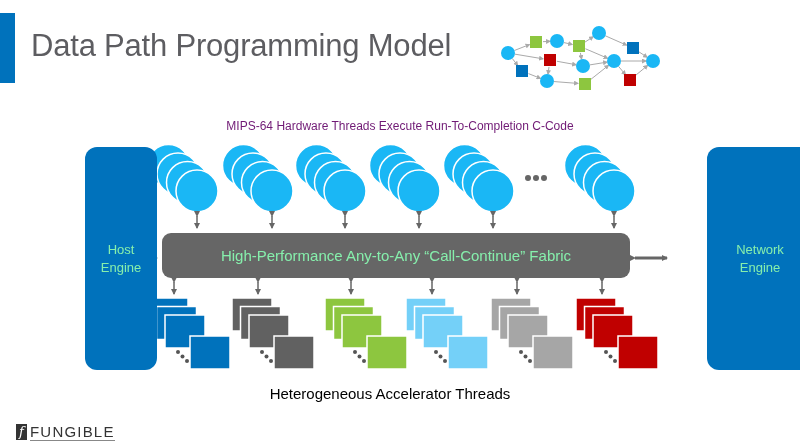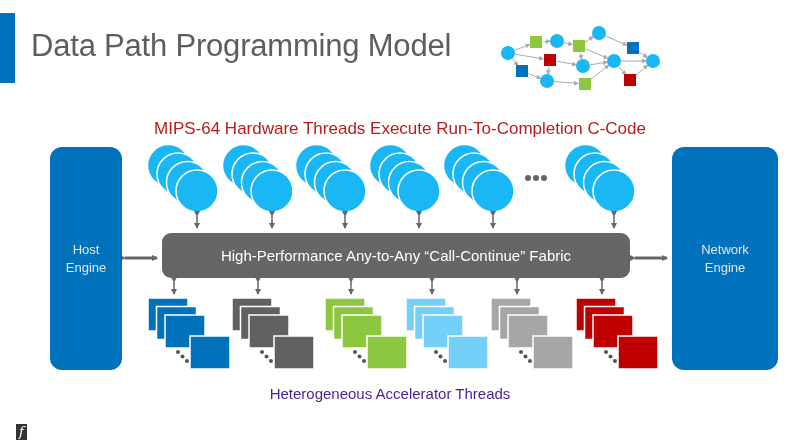--- a/index.html
+++ b/index.html
@@ -1,25 +1,25 @@
 <!DOCTYPE html>
 <html><head>
 <meta charset="utf-8">
 <style>
   html, body { margin:0; padding:0; background:#ffffff; }
   body { width:800px; height:446px; position:relative; overflow:hidden; font-family:"Liberation Sans", sans-serif; }
   .abs { position:absolute; }
   #accent-bar { left:0; top:13px; width:15px; height:70px; background:#0072bc; }
   #title { left:31px; top:28px; font-size:31px; font-weight:normal; color:#5d5d61; letter-spacing:-0.2px; white-space:nowrap; }
-  #subtitle-top { left:0; width:800px; top:119px; text-align:center; font-size:17px; color:#b91c1c; }
-  #subtitle-bottom { left:0; width:780px; top:385px; text-align:center; font-size:15px; color:#4c1d95; }
-  .engine { background:#0072bc; border-radius:12px; color:#e5e5e5; font-size:13px; text-align:center; display:flex; align-items:center; justify-content:center; line-height:18px; }
+  #subtitle-top { left:0; width:800px; top:119px; text-align:center; font-size:12px; color:#701a75; }
+  #subtitle-bottom { left:0; width:780px; top:385px; text-align:center; font-size:15px; color:#000000; }
+  .engine { background:#0072bc; border-radius:12px; color:#86efac; font-size:13px; text-align:center; display:flex; align-items:center; justify-content:center; line-height:18px;margin-left:35px; }
   #host-engine { left:50px; top:147px; width:72px; height:223px; }
   #network-engine { left:672px; top:147px; width:106px; height:223px; }
-  #fabric { left:162px; top:233px; width:468px; height:45px; background:#666666; border-radius:9px; color:#ffffff; font-size:15px; display:flex; align-items:center; justify-content:center; }
+  #fabric { left:162px; top:233px; width:468px; height:45px; background:#666666; border-radius:9px; color:#86efac; font-size:15px; display:flex; align-items:center; justify-content:center; }
   #diagram-svg { left:0; top:0; width:800px; height:446px; }
   #logo { left:16px; top:423px; height:18px; display:flex; align-items:center; }
   #logo-mark { width:11px; height:16px; background:#333; color:#fff; font-family:"DejaVu Serif", serif; font-style:italic; font-size:13px; line-height:16px; text-align:center; }
   #logo-text { margin-left:3px; font-size:15px; color:#333; letter-spacing:1.2px; border-bottom:1.5px solid #888; line-height:15px; padding-bottom:1px; }
   #page-number { left:772px; top:428px; font-size:9px; color:#aaa;margin-top:24px; }
   .label { white-space:nowrap; }
 </style>
 </head>
 <body>
 
@@ -201,14 +201,15 @@
     <div>Network</div>
     <div>Engine</div>
   </div>
 </div>
 <div class="abs" id="fabric">
   <span class="label">High-Performance Any-to-Any “Call-Continue” Fabric</span>
 </div>
 
 <div class="abs" id="logo">
   <div id="logo-mark">f</div>
+  <div id="logo-text">FUNGIBLE</div>
 </div>
 <div class="abs" id="page-number">18</div>
 
 </body></html>

